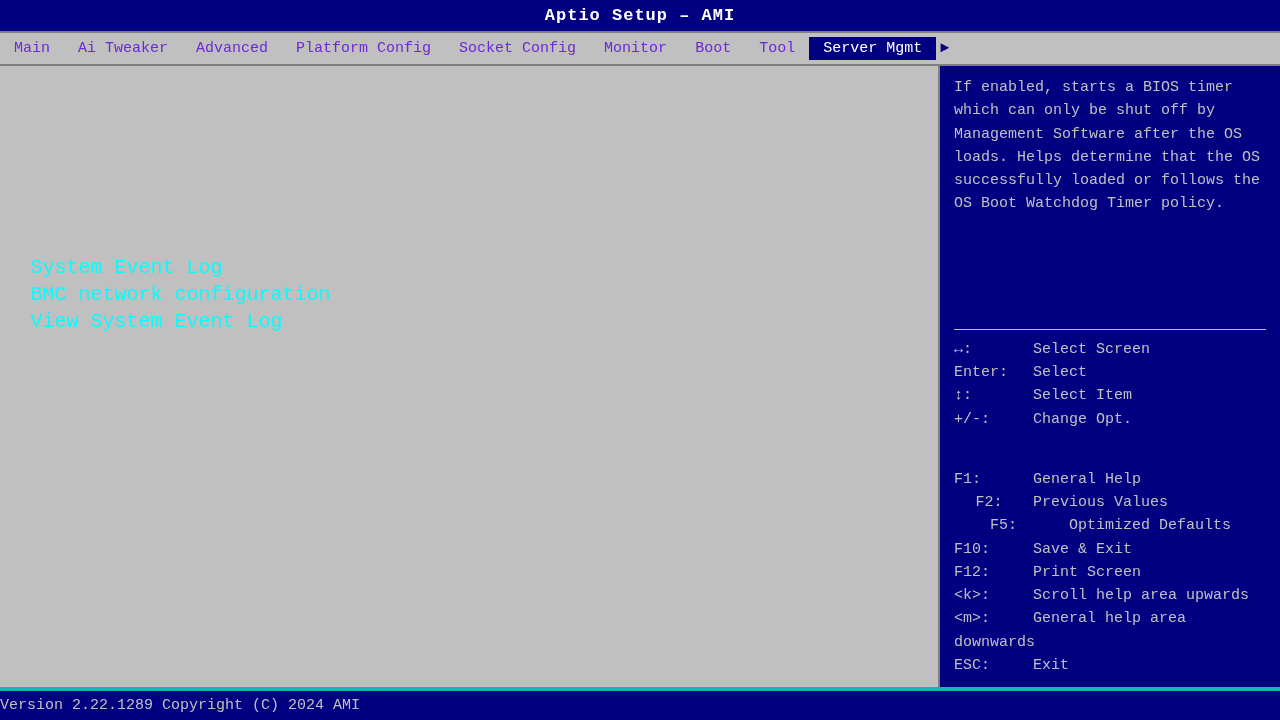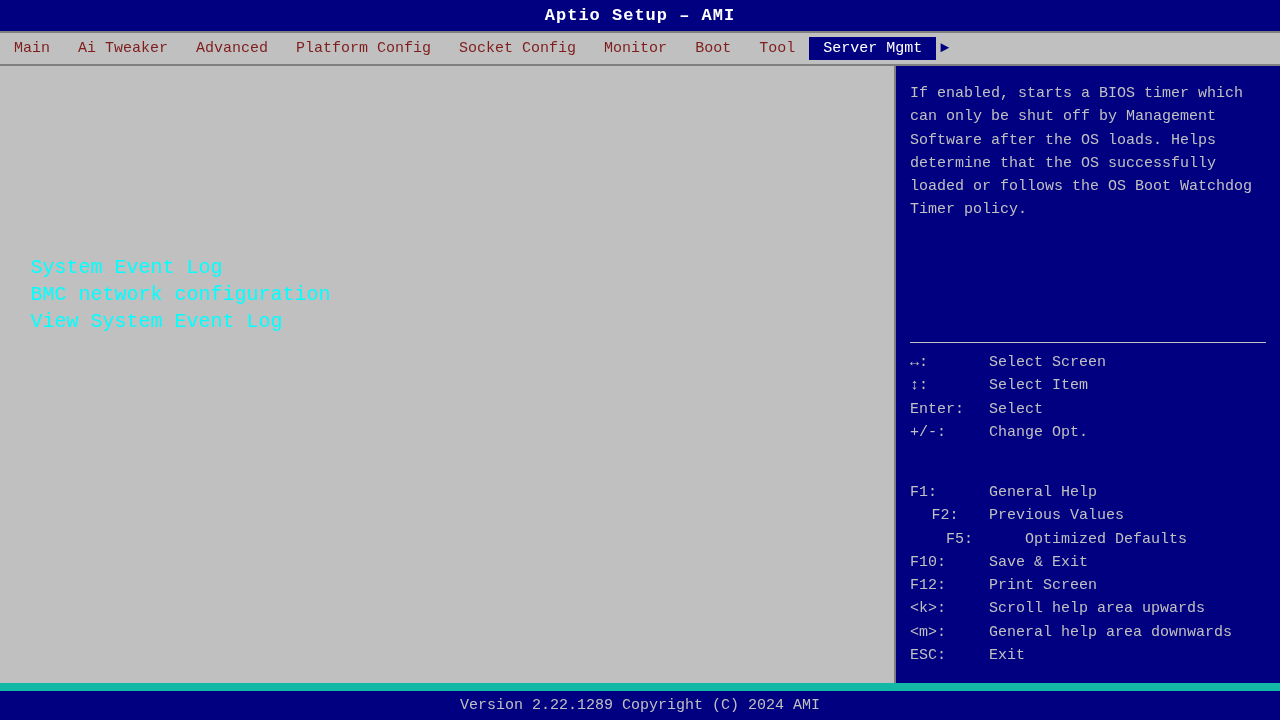--- a/index.html
+++ b/index.html
@@ -41,21 +41,21 @@
       background: #c0c0c0;
       display: flex;
       flex-direction: row;
       align-items: center;
       padding: 4px 0;
       border-top: 2px solid #808080;
       border-bottom: 2px solid #808080;
     }
 
     .menu-item {
-      color: #7f1d1d;
+      color: #6d28d9;
       padding: 3px 14px;
       cursor: pointer;
       font-size: 15px;
       white-space: nowrap;
       font-weight: normal;
     }
 
     .menu-item.active {
       background: #000080;
       color: #ffffff;
@@ -128,23 +128,23 @@
     }
 
     .nav-label {
       color: #00ffff;
       font-size: 20px;
       text-decoration: none;
     }
 
     
     #right-panel {
-      width: 384px;
-      background: #000080;
-      padding: 16px 14px;
+      width: 340px;
+      background: #000080;
+      padding: 10px 14px;
       display: flex;
       flex-direction: column;
     }
 
     .help-text {
       color: #c0c0c0;
       font-size: 15px;
       line-height: 1.55;
       flex: 1;
     }
@@ -157,25 +157,25 @@
 
     .shortcut-item {
       color: #c0c0c0;
       font-size: 15px;
       line-height: 1.55;
     }
 
     
     #footer {
       background: #000080;
-      text-align: center;
+      text-align: left;
       padding: 6px 0;
       color: #c0c0c0;
       font-size: 15px;
-      border-top: 8px solid #14b8a6;
+      border-top: 4px solid #14b8a6;
     }
   </style>
 </head>
 <body>
 
 <div id="app">
 
   <div id="title-bar">
     <span>Aptio Setup – AMI</span>
   </div>
@@ -243,22 +243,22 @@
           <span class="nav-arrow">►</span>
           <span class="nav-label">View System Event Log</span>
         </div>
       </div>
 
     <div id="right-panel">
       <div class="help-text">If enabled, starts a BIOS timer which can only be shut off by Management Software after the OS loads.  Helps determine that the OS successfully loaded or follows the OS Boot Watchdog Timer policy.</div>
       <hr class="help-divider">
       <div id="shortcuts-list">
           <div class="shortcut-item"><span style="display: inline-block; min-width: 70px;">↔:</span><span> Select Screen</span></div>
+          <div class="shortcut-item"><span style="display: inline-block; min-width: 70px;">Enter:</span><span> Select</span></div>
           <div class="shortcut-item"><span style="display: inline-block; min-width: 70px;">↕:</span><span> Select Item</span></div>
-          <div class="shortcut-item"><span style="display: inline-block; min-width: 70px;">Enter:</span><span> Select</span></div>
           <div class="shortcut-item"><span style="display: inline-block; min-width: 70px;">+/-:</span><span> Change Opt.</span></div>
           <div class="shortcut-item"><span style="display: inline-block; min-width: 70px; margin-top: 37px;">F1:</span><span> General Help</span></div>
           <div class="shortcut-item"><span style="display: inline-block; min-width: 70px; text-align: center;">F2:</span><span> Previous Values</span></div>
           <div class="shortcut-item"><span style="display: inline-block; min-width: 70px; margin-left: 36px;">F5:</span><span> Optimized Defaults</span></div>
           <div class="shortcut-item"><span style="display: inline-block; min-width: 70px;">F10:</span><span> Save &amp; Exit</span></div>
           <div class="shortcut-item"><span style="display: inline-block; min-width: 70px;">F12:</span><span> Print Screen</span></div>
           <div class="shortcut-item"><span style="display: inline-block; min-width: 70px;">&lt;k&gt;:</span><span> Scroll help area upwards</span></div>
           <div class="shortcut-item"><span style="display: inline-block; min-width: 70px;">&lt;m&gt;:</span><span> General help area downwards</span></div>
           <div class="shortcut-item"><span style="display: inline-block; min-width: 70px;">ESC:</span><span> Exit</span></div>
         </div>

